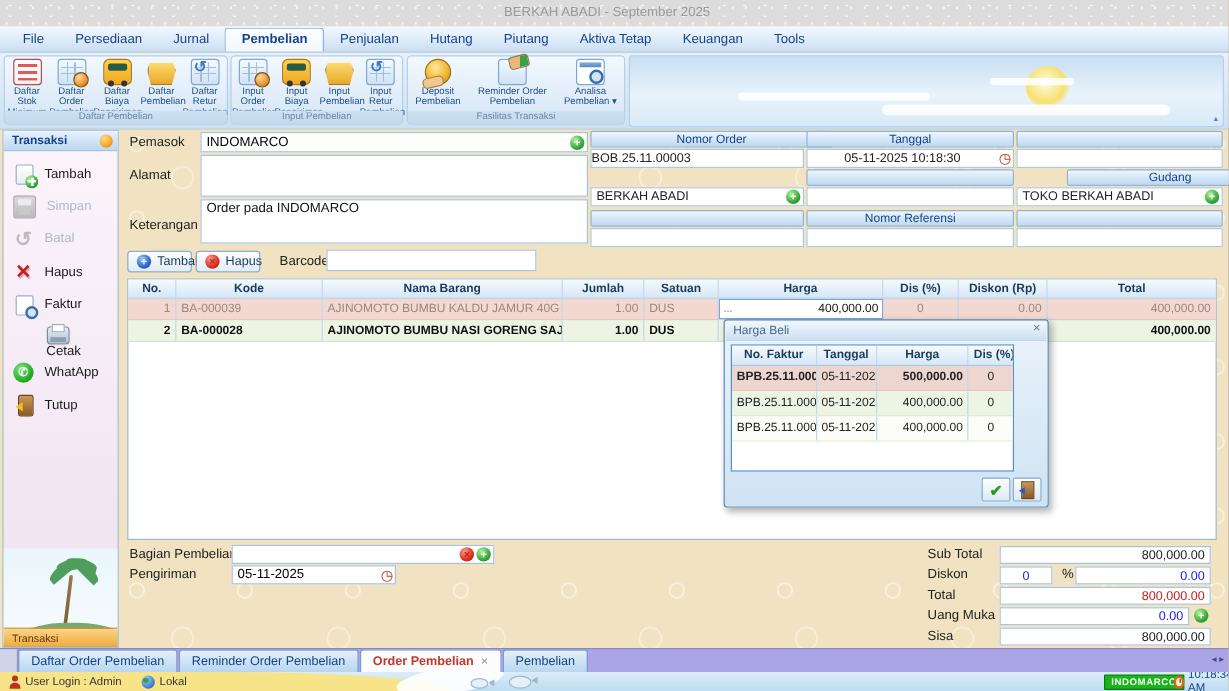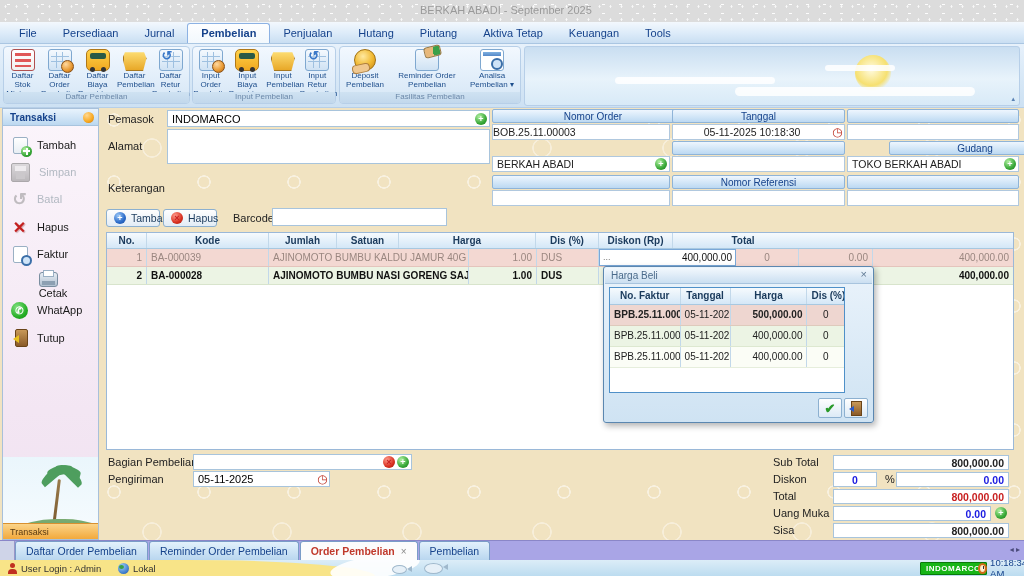--- a/index.html
+++ b/index.html
@@ -124,21 +124,21 @@
   .r-pink{background:#f3d8d2;color:#9a8780;border-bottom:1px solid #e4c4bc;}
   .r-green{background:#ecf4e4;color:#111;font-weight:bold;border-bottom:1px solid #d8e4cc;}
   .num{text-align:right;}
   .ctr{text-align:center;}
   .hcell{display:flex;align-items:center;background:#fff;border:1px solid #7aa8d8;margin:0;height:17px;}
   .hcell .dots{color:#777;font-size:9px;padding:0 3px;cursor:pointer;}
   .hcell .val{flex:1;text-align:right;color:#111;font-weight:normal;padding-right:3px;}
   
   .totlabel{position:absolute;font-size:11px;color:#222;}
   .totbox{position:absolute;height:15px;background:#fff;border:1px solid #a8c4dc;box-sizing:border-box;font-size:10.5px;
-    line-height:14px;text-align:right;padding:0 4px;font-weight:bold;}
+    line-height:14px;text-align:right;padding:0 4px;}
   .blue{color:#1a1ae0;}
   .red{color:#c82020;}
   
   .popup{left:603px;top:266px;width:271px;height:157px;background:linear-gradient(#eaf3fb,#cfe3f3);
     border:1px solid #5b87b0;border-radius:3px;box-shadow:2px 3px 6px rgba(0,0,0,.3);z-index:20;box-sizing:border-box;}
   .pop-title{position:absolute;left:1px;right:1px;top:1px;height:16px;background:linear-gradient(#f2f8fd,#cbdff1);
     border-bottom:1px solid #a8c4de;color:#4a6a8a;font-size:10px;line-height:16px;padding:0 6px;box-sizing:border-box;border-radius:2px 2px 0 0;}
   .pop-close{position:absolute;right:6px;top:1px;color:#607a94;font-size:11px;cursor:pointer;}
   .ptable{position:absolute;left:5px;top:20px;width:236px;height:106px;background:#fff;border:1px solid #4f90c8;box-sizing:border-box;overflow:hidden;}
   .ptable .trow{height:21px;}
@@ -264,21 +264,21 @@
         </div>
         <div class="ritem" style="width:72px;">
           <div class="ic24 ic-shake"></div>
           <div class="rlabel">Reminder Order Pembelian</div>
         </div>
         <div class="ritem" style="width:54px;">
           <div class="ic24 ic-analisa"></div>
           <div class="rlabel"><span>Analisa Pembelian</span> <span class="drop">▾</span></div>
         </div>
       </div>
-      <div class="rgl">Fasilitas Pembelian</div>
+      <div class="rgl">Fasilitas Transaksi</div>
     </div>
 
     <div class="sky">
       <div class="sun"></div>
       <div class="cloud" style="left:90px;top:30px;width:160px;height:7px;"></div>
       <div class="cloud" style="left:300px;top:18px;width:70px;height:6px;"></div>
       <div class="cloud" style="left:210px;top:40px;width:240px;height:9px;"></div>
       <span class="pin">▴</span>
     </div>
   </div>
@@ -335,20 +335,21 @@
   <div class="abs content">
 
     <div class="flabel" style="left:8px;top:5px;">Pemasok</div>
     <div class="inwrap" style="left:67px;top:2px;width:323px;height:17px;">
       <input value="INDOMARCO" style="">
       <span class="cbtn green">+</span>
     </div>
     <div class="flabel" style="left:8px;top:32px;">Alamat</div>
     <textarea class="tinput" style="left: 67px; top: 21px; width: 323px; height: 35px;"></textarea>
     <div class="flabel" style="left:8px;top:74px;">Keterangan</div>
+    <textarea class="tinput" style="left: 67px; top: 58px; width: 323px; height: 37px;">Order pada INDOMARCO</textarea>
 
     <div class="hgrid-h" style="left:392px;top:1px;width:202px;">Nomor Order</div>
     <div class="hgrid-h" style="left:572px;top:1px;width:173px;">Tanggal</div>
     <div class="hgrid-h" style="left:747px;top:1px;width:172px;"></div>
     <div class="hgrid-v" style="left:392px;top:16px;width:178px;justify-content:flex-start;">
         <span>BOB.25.11.00003</span>
       </div>
     <div class="hgrid-v" style="left:572px;top:16px;width:173px;">
       <span style="flex:1;text-align:center;">05-11-2025 10:18:30</span>
       <span class="clockic">◷</span>
@@ -382,20 +383,21 @@
       <span class="cbtn red">×</span>
       <span>Hapus</span>
       </div>
     <div class="flabel" style="left:133px;top:104px;">Barcode :</div>
     <input class="tinput" style="left: 172px; top: 100px; width: 175px; height: 18px;" value="">
 
     <div class="itable">
       <div class="trow thead">
         <div class="tc" style="width:40px;">No.</div>
         <div class="tc" style="width:122px;">Kode</div>
+        <div class="tc" style="width:200px;">Nama Barang</div>
         <div class="tc" style="width:68px;">Jumlah</div>
         <div class="tc" style="width:62px;">Satuan</div>
         <div class="tc" style="width:137px;">Harga</div>
         <div class="tc" style="width:63px;">Dis (%)</div>
         <div class="tc" style="width:74px;">Diskon (Rp)</div>
         <div class="tc" style="width:140px;border-right:none;">Total</div>
       </div>
       <div class="trow r-pink">
         <div class="tc num" style="width:40px;">1</div>
         <div class="tc" style="width:122px;">BA-000039</div>

